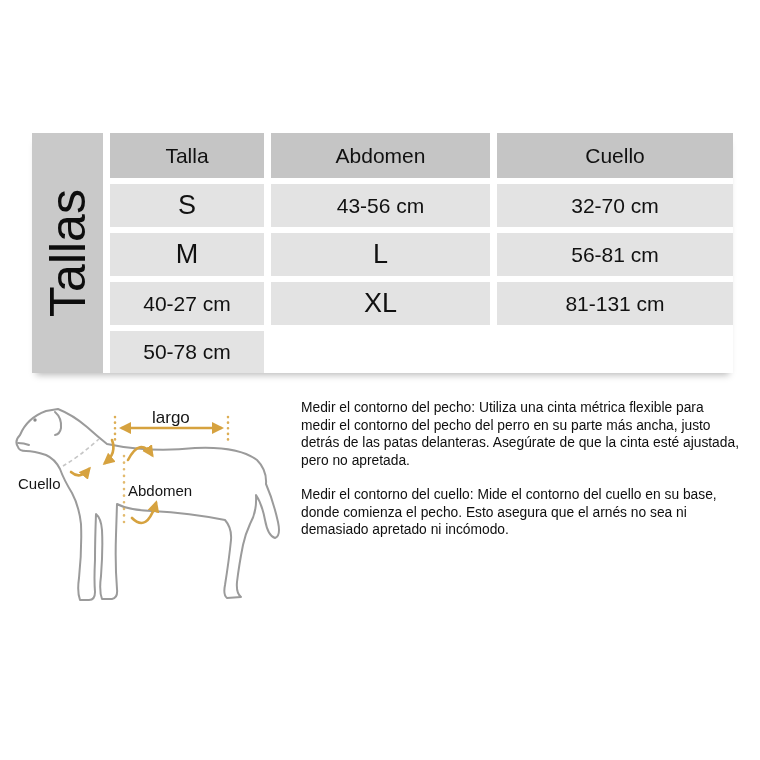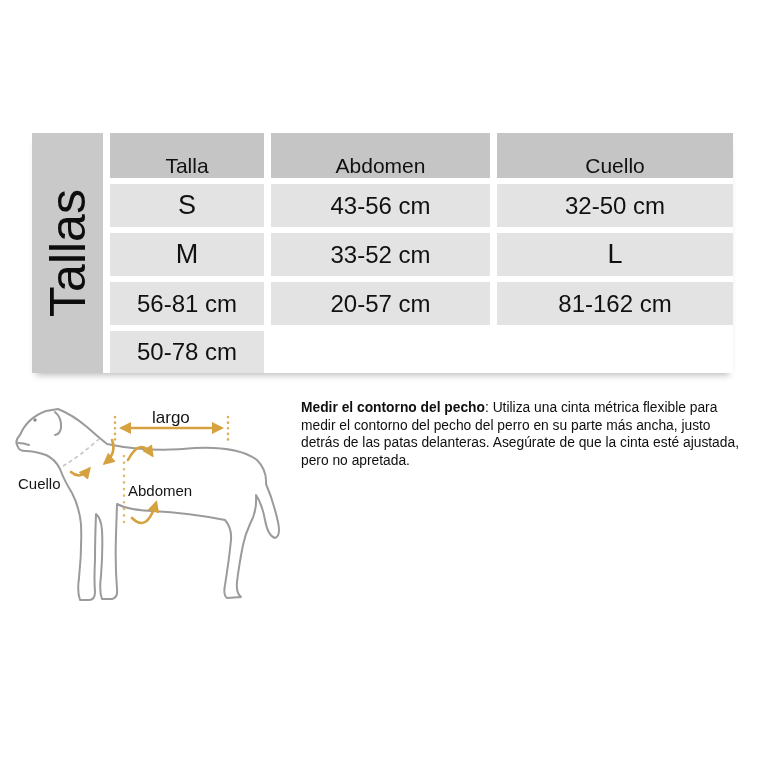--- a/index.html
+++ b/index.html
@@ -35,22 +35,22 @@
     grid-column: 1;
     grid-row: 1 / 6;
     background: #c9c9c9;
   }
   .side-label-box span {
     transform: rotate(-90deg);
     white-space: nowrap;
     font-size: 50px;
     color: #0d0d0d;
   }
-  .head-cell { background: #c5c5c5; font-size: 21px; align-items: flex-end; }
-  .data-cell { background: #e3e3e3; font-size: 24px; }
+  .head-cell { background: #c5c5c5; font-size: 21px; }
+  .data-cell { background: #e3e3e3; font-size: 21px; }
   .talla-cell { font-size: 27px; }
 
   
   .dog-figure {
     position: absolute;
     left: 0;
     top: 390px;
     width: 300px;
     height: 235px;
   }
@@ -59,21 +59,21 @@
   .instructions {
     position: absolute;
     left: 301px;
     top: 399px;
     width: 438px;
     font-size: 13.8px;
     line-height: 17.5px;
     color: #0f0f0f;
   }
   .instructions p { margin-bottom: 17px; }
-  .instructions b { font-weight: bold; margin-top: 21px; }
+  .instructions b { font-weight: normal; margin-top: 21px; }
 </style>
 </head>
 <body>
 
 <div class="canvas">
 
   <div class="size-table">
     <div class="cell side-label-box">
       <span>Tallas</span>
     </div>
@@ -88,42 +88,42 @@
       <span>Cuello</span>
     </div>
 
     <div class="cell data-cell talla-cell">
       <span>S</span>
     </div>
     <div class="cell data-cell">
       <span>43-56 cm</span>
     </div>
     <div class="cell data-cell">
-      <span>32-50 cm</span>
+      <span>32-70 cm</span>
     </div>
 
     <div class="cell data-cell talla-cell">
       <span>M</span>
     </div>
-    <div class="cell data-cell">
-      <span>33-52 cm</span>
-    </div>
 
     <div class="cell data-cell talla-cell">
       <span>L</span>
     </div>
     <div class="cell data-cell">
       <span>56-81 cm</span>
     </div>
     <div class="cell data-cell">
-      <span>20-57 cm</span>
-    </div>
-
-    <div class="cell data-cell">
-      <span>81-162 cm</span>
+      <span>40-27 cm</span>
+    </div>
+
+    <div class="cell data-cell talla-cell">
+      <span>XL</span>
+    </div>
+    <div class="cell data-cell">
+      <span>81-131 cm</span>
     </div>
     <div class="cell data-cell">
       <span>50-78 cm</span>
     </div>
   </div>
 
   <svg class="dog-figure" viewBox="0 0 300 235" xmlns="http://www.w3.org/2000/svg">
     <defs>
       <marker id="arrowO" viewBox="0 0 10 10" refX="7.5" refY="5" markerWidth="4.6" markerHeight="4.6" orient="auto-start-reverse">
         <path d="M0,0 L10,5 L0,10 z" fill="#D6A23F"></path>
@@ -195,15 +195,16 @@
 
     <g font-family="Liberation Sans, sans-serif" fill="#161616">
       <text x="152" y="33" font-size="17">largo</text>
       <text x="18" y="99" font-size="15">Cuello</text>
       <text x="128" y="106" font-size="15">Abdomen</text>
     </g>
   </svg>
 
   <div class="instructions">
     <p><b>Medir el contorno del pecho</b><span>: Utiliza una cinta métrica flexible para medir el contorno del pecho del perro en su parte más ancha, justo detrás de las patas delanteras. Asegúrate de que la cinta esté ajustada, pero no apretada.</span></p>
+    <p><span>Medir el contorno del cuello: Mide el contorno del cuello en su base, donde comienza el pecho. Esto asegura que el arnés no sea ni demasiado apretado ni incómodo.</span></p>
   </div>
 
 </div>
 
 </body></html>

